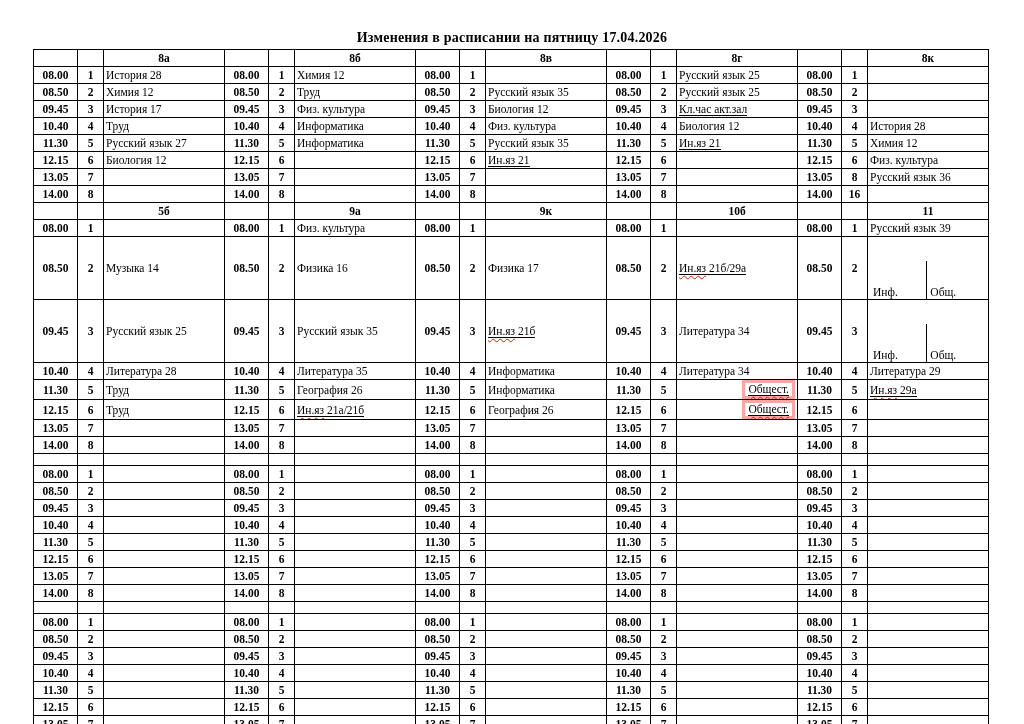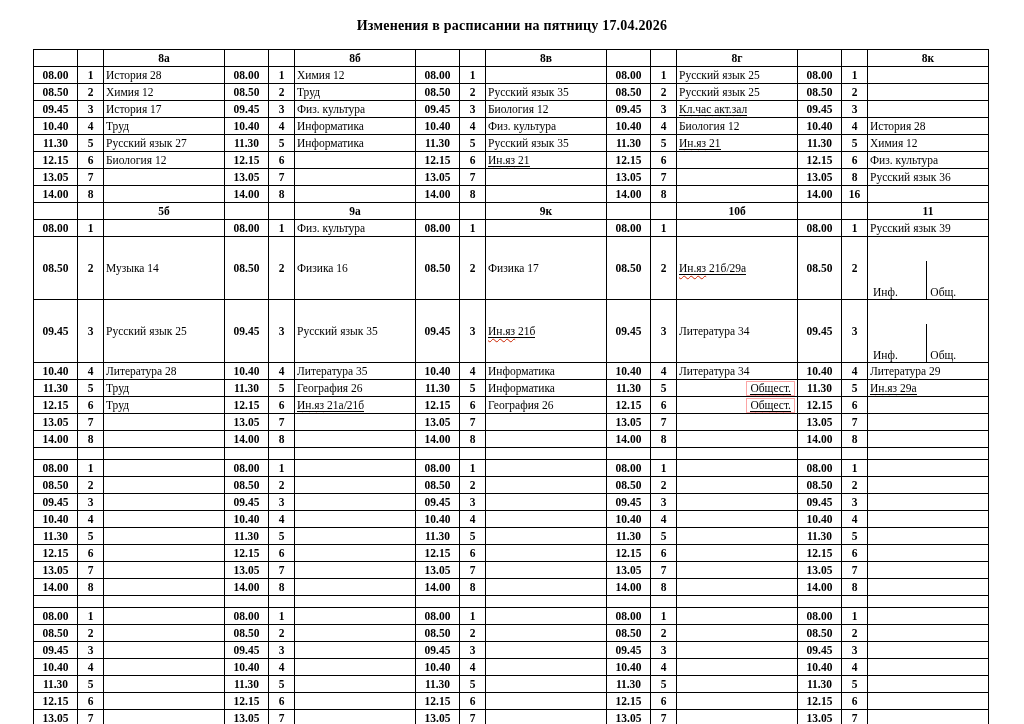--- a/index.html
+++ b/index.html
@@ -1,39 +1,39 @@
 <!DOCTYPE html>
 <html><head>
 <meta charset="utf-8">
 <style>
   html,body{margin:0;padding:0;background:#ffffff;}
   .page{position:relative;width:1024px;height:724px;background:#fff;overflow:hidden;
         font-family:"Liberation Serif", "DejaVu Serif", serif;color:#000;}
-  .title{position:absolute;left:0;top:18px;width:1024px;text-align:center;
+  .title{position:absolute;left:0;top:30px;width:1024px;text-align:center;
          font-size:14px;font-weight:bold;letter-spacing:.2px;}
   table.sched{position:absolute;left:33px;top:49px;width:955px;border-collapse:collapse;
               table-layout:fixed;}
   table.sched td{border:1px solid #000;height:16px;padding:0 2px;font-size:11.5px;
                  line-height:14px;vertical-align:middle;overflow:hidden;white-space:nowrap;}
   td.time{font-weight:bold;text-align:center;}
   td.num{font-weight:bold;text-align:center;}
   td.subj{text-align:left;padding-left:4px;}
   td.clshdr{font-weight:bold;text-align:center;font-size:12px;height:14px;}
   tr.spacer td{height:11px;}
   span.ul{border-bottom:1px solid #000;}
   span.wavy{text-decoration-line:underline;text-decoration-style:wavy;
             text-decoration-color:#cc2200;text-decoration-thickness:1px;
             text-underline-offset:3px;}
   td.splitcell{padding:0;}
   .split{display:flex;width:100%;height:100%;align-items:center;margin-top:48px;}
   .split .sp1{flex:0 0 46%;border-right:1px solid #000;padding-left:3px;height:100%;
               display:flex;align-items:center;}
   .split .sp2{flex:1;padding-left:3px;}
   td.boxcell{text-align:right;padding-right:1px;}
-  span.box{display:inline-block;border:1px solid #fca5a5;padding:0 3px;line-height:13px;}
+  span.box{display:inline-block;border:3px solid #fca5a5;padding:0 3px;line-height:13px;}
 </style>
 </head>
 <body>
 
 <div class="page">
   <div class="title">Изменения в расписании на пятницу 17.04.2026</div>
   <table class="sched">
     <colgroup>
         <col style="width: 44px;">
         <col style="width: 26px;">

